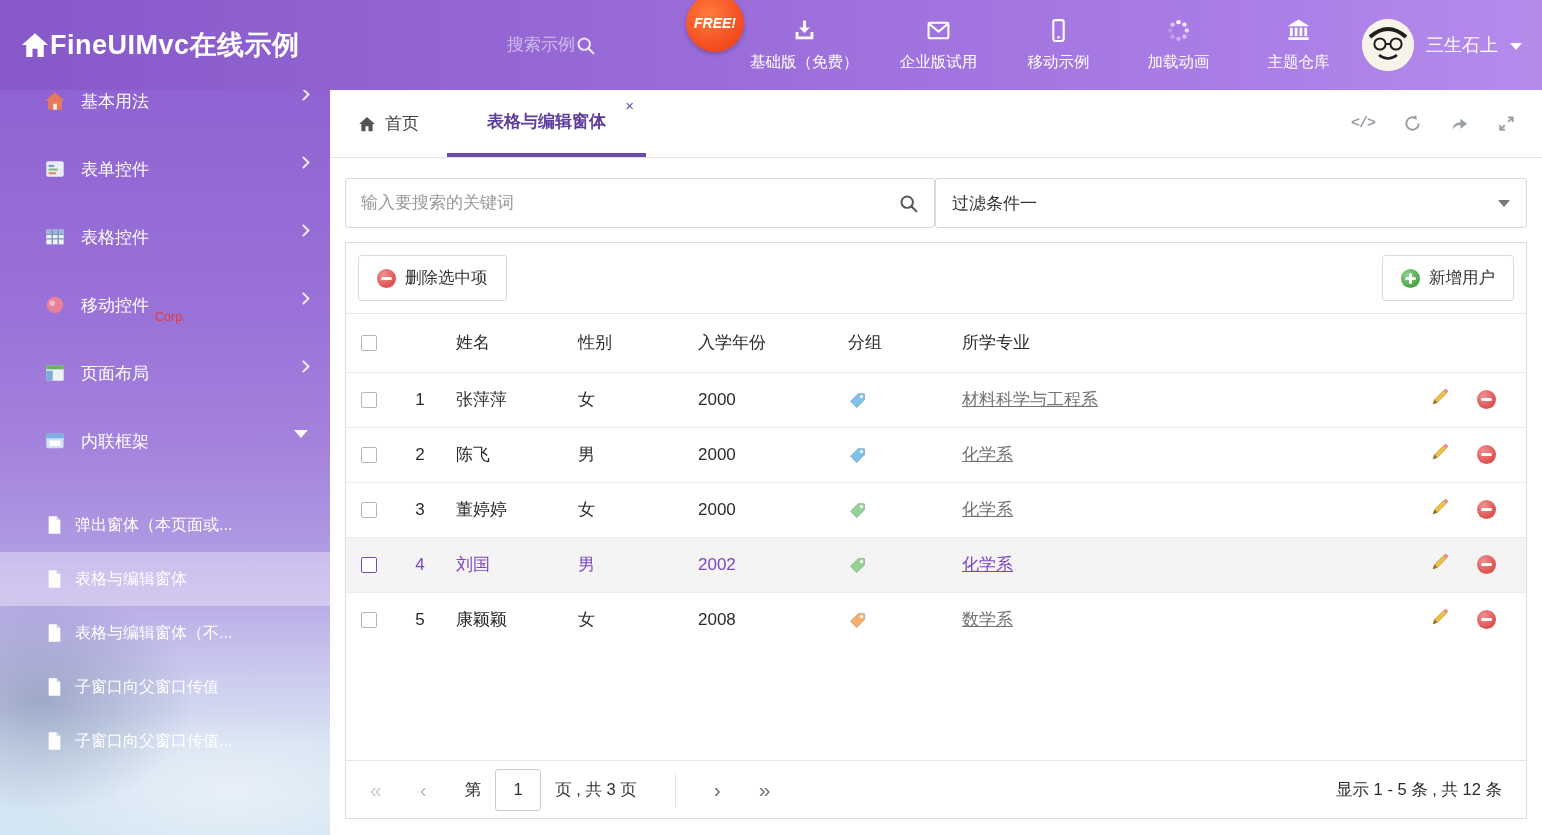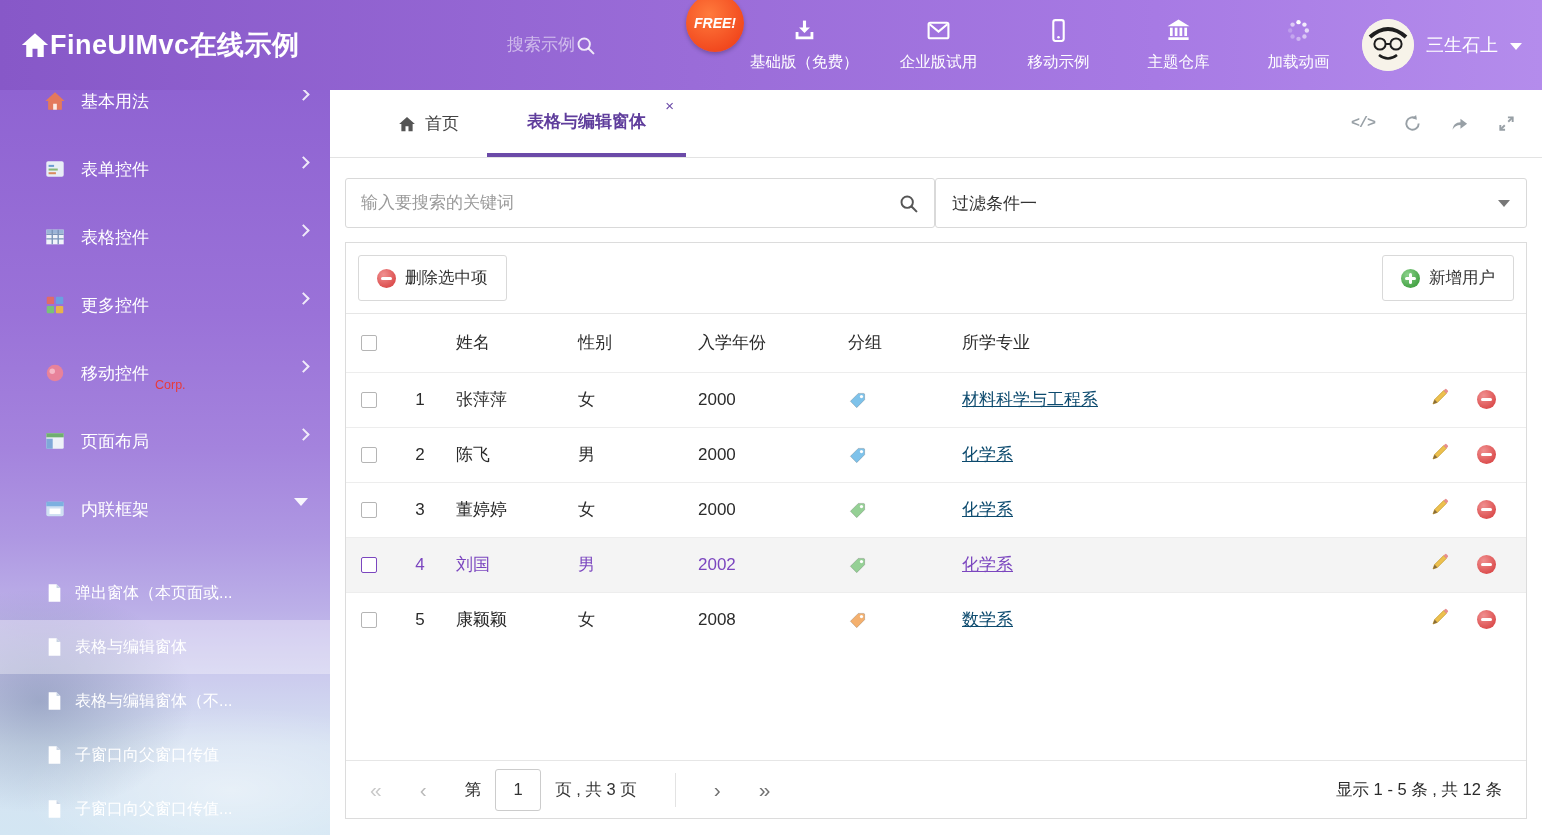--- a/index.html
+++ b/index.html
@@ -48,21 +48,21 @@
   .chev-down { width:0; height:0; border-left:7px solid transparent; border-right:7px solid transparent; border-top:8px solid rgba(255,255,255,.92); margin-left:auto; }
   .submenu { list-style:none; }
   .submenu-item { height:54px; display:flex; align-items:center; padding:0 22px 0 46px; font-size:16px; cursor:pointer; white-space:nowrap; }
   .submenu-item.active { background:rgba(255,255,255,.34); }
   .submenu-item .file-ic { width:17px; height:20px; margin-right:12px; flex:0 0 17px; }
 
   
   .main { flex:1; min-width:0; background:#fff; display:flex; flex-direction:column; }
 
   .tabbar { flex:0 0 68px; border-bottom:1px solid #e3e3e3; display:flex; align-items:stretch; }
-  .tab-home { display:flex; align-items:center; gap:9px; padding:11px 28px; font-size:17px; color:#444; cursor:pointer;margin-left:40px; }
+  .tab-home { display:flex; align-items:center; gap:9px; padding:11px 28px; font-size:17px; color:#444; cursor:pointer; }
   .tab-home svg { width:18px; height:18px; color:#555; }
   .tab-active { position:relative; display:flex; align-items:center; padding:0 40px; font-size:17px; font-weight:bold; color:#5f3d9c; border-bottom:4px solid #6b4aa8; cursor:pointer; }
   .tab-close { position:absolute; top:8px; right:12px; font-size:15px; font-weight:normal; color:#6b4aa8; cursor:pointer; line-height:1; }
   .tab-tools { margin-left:auto; display:flex; align-items:center; gap:28px; padding-right:26px; color:#98a0a6; }
   .tab-tools .tool { cursor:pointer; display:flex; align-items:center; }
   .tab-tools svg { width:19px; height:19px; }
   .code-glyph { font-size:15px; font-weight:bold; letter-spacing:-1px; font-family:"Liberation Mono","DejaVu Sans Mono",monospace; }
 
   .filter-row { display:flex; padding:20px 15px 0 15px; }
   .search-box { flex:1; height:50px; border:1px solid #d9d9d9; border-radius:3px; display:flex; align-items:center; padding:0 15px; background:#fff; }
@@ -86,21 +86,21 @@
   table.grid { width:100%; border-collapse:collapse; table-layout:fixed; }
   .grid th, .grid td { text-align:left; font-weight:normal; font-size:17px; color:#2b2b2b; padding-left:14px; overflow:hidden; white-space:nowrap; }
   .grid thead th { height:58px; }
   .grid tbody td { height:55px; border-top:1px solid #ededed; }
   .col-cb { width:52px; } .col-idx { width:44px; } .col-name { width:122px; } .col-gender { width:120px; }
   .col-year { width:150px; } .col-tag { width:114px; } .col-actions { width:120px; }
   .col-cb { padding-left:15px !important; }
   .col-idx { text-align:center !important; padding-left:0 !important; }
   .col-actions { text-align:right !important; padding-right:30px; }
   .checkbox { display:inline-block; width:16px; height:16px; border:1px solid #b5b5b5; border-radius:2px; background:#fff; cursor:pointer; vertical-align:middle; }
-  .grid a { color:#0c4a6e; text-decoration:underline; cursor:pointer; }
+  .grid a { color:#737373; text-decoration:underline; cursor:pointer; }
   tr.selected td { background:#f4f4f4; color:#7b46bf; }
   tr.selected a { color:#7b46bf; }
   tr.selected .checkbox { border-color:#7b46bf; }
   .tag-icon { width:19px; height:19px; vertical-align:middle; }
   .icon-edit, .icon-del { display:inline-block; vertical-align:middle; cursor:pointer; }
   .icon-edit { margin-right:22px; }
   .icon-edit svg { width:20px; height:20px; }
 
   .pager { margin-top:auto; border-top:1px solid #e6e6e6; flex:0 0 58px; display:flex; align-items:center; padding:0 24px; gap:38px; font-size:16.5px; color:#333; }
   .pg-arrow { font-size:21px; cursor:pointer; line-height:1; }
@@ -148,41 +148,41 @@
       </div>
       <div class="nav-item">
         <svg viewBox="0 0 24 24">
             <rect x="7" y="2" width="10" height="20" rx="2" fill="none" stroke="#fff" stroke-width="2"></rect>
             <circle cx="12" cy="18.5" r="1.2" fill="#fff"></circle>
           </svg>
         <span class="nav-label">移动示例</span>
       </div>
       <div class="nav-item">
         <svg viewBox="0 0 24 24" fill="#fff">
-            <path d="M12 1.5 L22.5 8 H1.5 Z"></path>
-            <rect x="3.8" y="9.3" width="2.6" height="8"></rect>
-            <rect x="8.4" y="9.3" width="2.6" height="8"></rect>
-            <rect x="13" y="9.3" width="2.6" height="8"></rect>
-            <rect x="17.6" y="9.3" width="2.6" height="8"></rect>
-            <rect x="2.3" y="18.5" width="19.4" height="2.6"></rect>
-          </svg>
-        <span class="nav-label">主题仓库</span>
-      </div>
-      <div class="nav-item">
-        <svg viewBox="0 0 24 24" fill="#fff">
             <circle cx="12" cy="4" r="2.1"></circle>
             <circle cx="17.7" cy="6.3" r="2.1" opacity=".85"></circle>
             <circle cx="20" cy="12" r="2.1" opacity=".7"></circle>
             <circle cx="17.7" cy="17.7" r="2.1" opacity=".55"></circle>
             <circle cx="12" cy="20" r="2.1" opacity=".42"></circle>
             <circle cx="6.3" cy="17.7" r="2.1" opacity=".3"></circle>
             <circle cx="4" cy="12" r="2.1" opacity=".22"></circle>
             <circle cx="6.3" cy="6.3" r="2.1" opacity=".6"></circle>
           </svg>
         <span class="nav-label">加载动画</span>
+      </div>
+      <div class="nav-item">
+        <svg viewBox="0 0 24 24" fill="#fff">
+            <path d="M12 1.5 L22.5 8 H1.5 Z"></path>
+            <rect x="3.8" y="9.3" width="2.6" height="8"></rect>
+            <rect x="8.4" y="9.3" width="2.6" height="8"></rect>
+            <rect x="13" y="9.3" width="2.6" height="8"></rect>
+            <rect x="17.6" y="9.3" width="2.6" height="8"></rect>
+            <rect x="2.3" y="18.5" width="19.4" height="2.6"></rect>
+          </svg>
+        <span class="nav-label">主题仓库</span>
       </div>
     </nav>
     <div class="user">
       <span class="avatar">
         <svg viewBox="0 0 52 52">
             <circle cx="26" cy="26" r="26" fill="#f7f3e9"></circle>
             <path d="M8 18 Q26 2 44 18" stroke="#1e1e1e" fill="none" stroke-width="4"></path>
             <circle cx="18" cy="25" r="5.6" fill="none" stroke="#1e1e1e" stroke-width="2"></circle>
             <circle cx="34" cy="25" r="5.6" fill="none" stroke="#1e1e1e" stroke-width="2"></circle>
             <line x1="23.5" y1="25" x2="28.5" y2="25" stroke="#1e1e1e" stroke-width="2"></line>
@@ -216,30 +216,20 @@
           <span class="mi-label">表单控件</span>
           <span class="chev-right"></span>
         </li>
         <li class="menu-item">
           <svg class="mi-icon" viewBox="0 0 24 24">
               <rect x="2.5" y="4" width="19" height="16" fill="#f0f4fa"></rect>
               <rect x="2.5" y="4" width="19" height="4" fill="#9ab4d8"></rect>
               <path d="M2.5 9 H21.5 M2.5 14 H21.5 M9 4 V20 M15.5 4 V20" stroke="#7a93b8" stroke-width="1.5" fill="none"></path>
             </svg>
           <span class="mi-label">表格控件</span>
-          <span class="chev-right"></span>
-        </li>
-        <li class="menu-item">
-          <svg class="mi-icon" viewBox="0 0 24 24">
-              <rect x="3" y="3" width="8" height="8" rx="1" fill="#e06a6a"></rect>
-              <rect x="13" y="3" width="8" height="8" rx="1" fill="#6aa0e0"></rect>
-              <rect x="3" y="13" width="8" height="8" rx="1" fill="#79c279"></rect>
-              <rect x="13" y="13" width="8" height="8" rx="1" fill="#e8b34c"></rect>
-            </svg>
-          <span class="mi-label">更多控件</span>
           <span class="chev-right"></span>
         </li>
         <li class="menu-item">
           <svg class="mi-icon" viewBox="0 0 24 24">
               <circle cx="12" cy="12" r="9" fill="#e8829a"></circle>
               <circle cx="9" cy="10" r="3" fill="#f5b8c6"></circle>
             </svg>
           <span class="mi-label">移动控件</span>
           <span class="mi-badge">Corp.</span>
           <span class="chev-right"></span>

